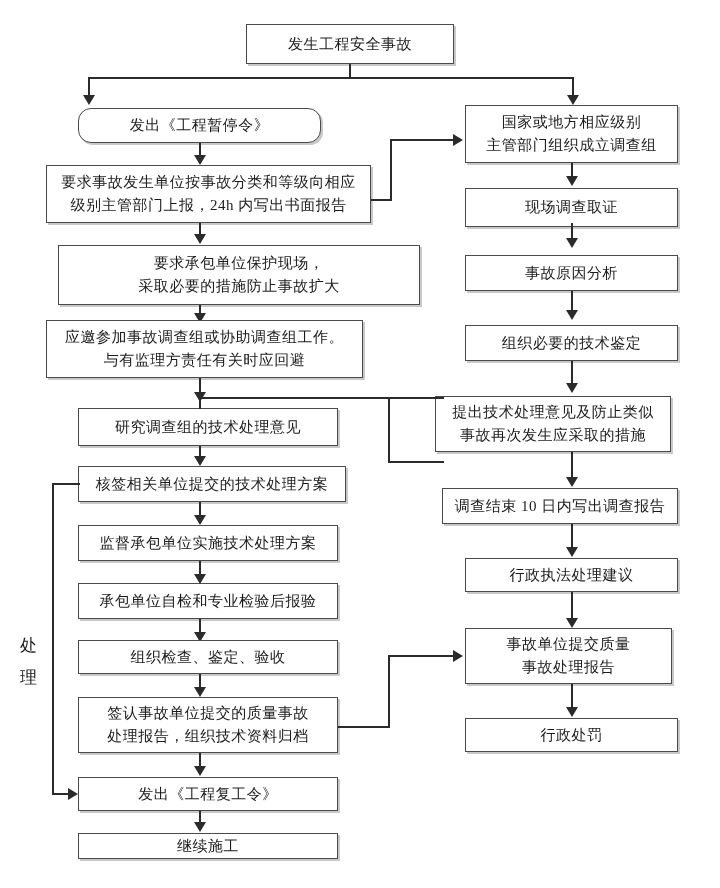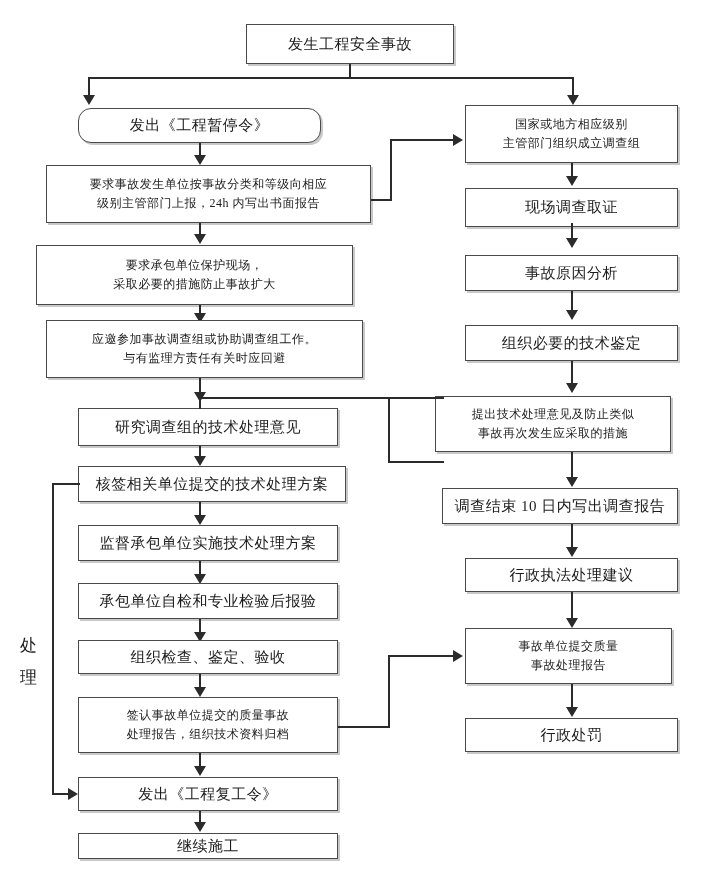--- a/index.html
+++ b/index.html
@@ -24,21 +24,21 @@
     align-items:center;
     justify-content:center;
     text-align:center;
     color:#1b1b1b;
     font-size:15px;
     line-height:1.5;
     letter-spacing:0.5px;
     padding:2px 6px;
     white-space:pre-line;
   }
-  .box.two-line{font-size:12px;line-height:1.55;}
+  .box.two-line{font-size:15px;line-height:1.55;}
   .vline{
     position:absolute;
     background:#2b2b2b;
     width:2px;
   }
   .hline{
     position:absolute;
     background:#2b2b2b;
     height:2px;
   }
@@ -86,21 +86,21 @@
 
   <div class="vline" style="left:199px;top:143px;height:15px;"></div>
   <div class="arrow-down" style="left:194px;top:155px;"></div>
 
   <div class="box two-line" style="left:46px;top:165px;width:325px;height:58px;">要求事故发生单位按事故分类和等级向相应
 级别主管部门上报，24h 内写出书面报告</div>
 
   <div class="vline" style="left:199px;top:223px;height:14px;"></div>
   <div class="arrow-down" style="left:194px;top:234px;"></div>
 
-  <div class="box two-line" style="left:36px;top:245px;width:317px;height:60px;">要求承包单位保护现场，
+  <div class="box two-line" style="left:58px;top:245px;width:362px;height:60px;">要求承包单位保护现场，
 采取必要的措施防止事故扩大</div>
 
   <div class="vline" style="left:199px;top:305px;height:11px;"></div>
   <div class="arrow-down" style="left:194px;top:313px;"></div>
 
   <div class="box two-line" style="left:46px;top:320px;width:317px;height:58px;">应邀参加事故调查组或协助调查组工作。
 与有监理方责任有关时应回避</div>
 
   <div class="vline" style="left:199px;top:378px;height:17px;"></div>
   <div class="arrow-down" style="left:194px;top:392px;"></div>

